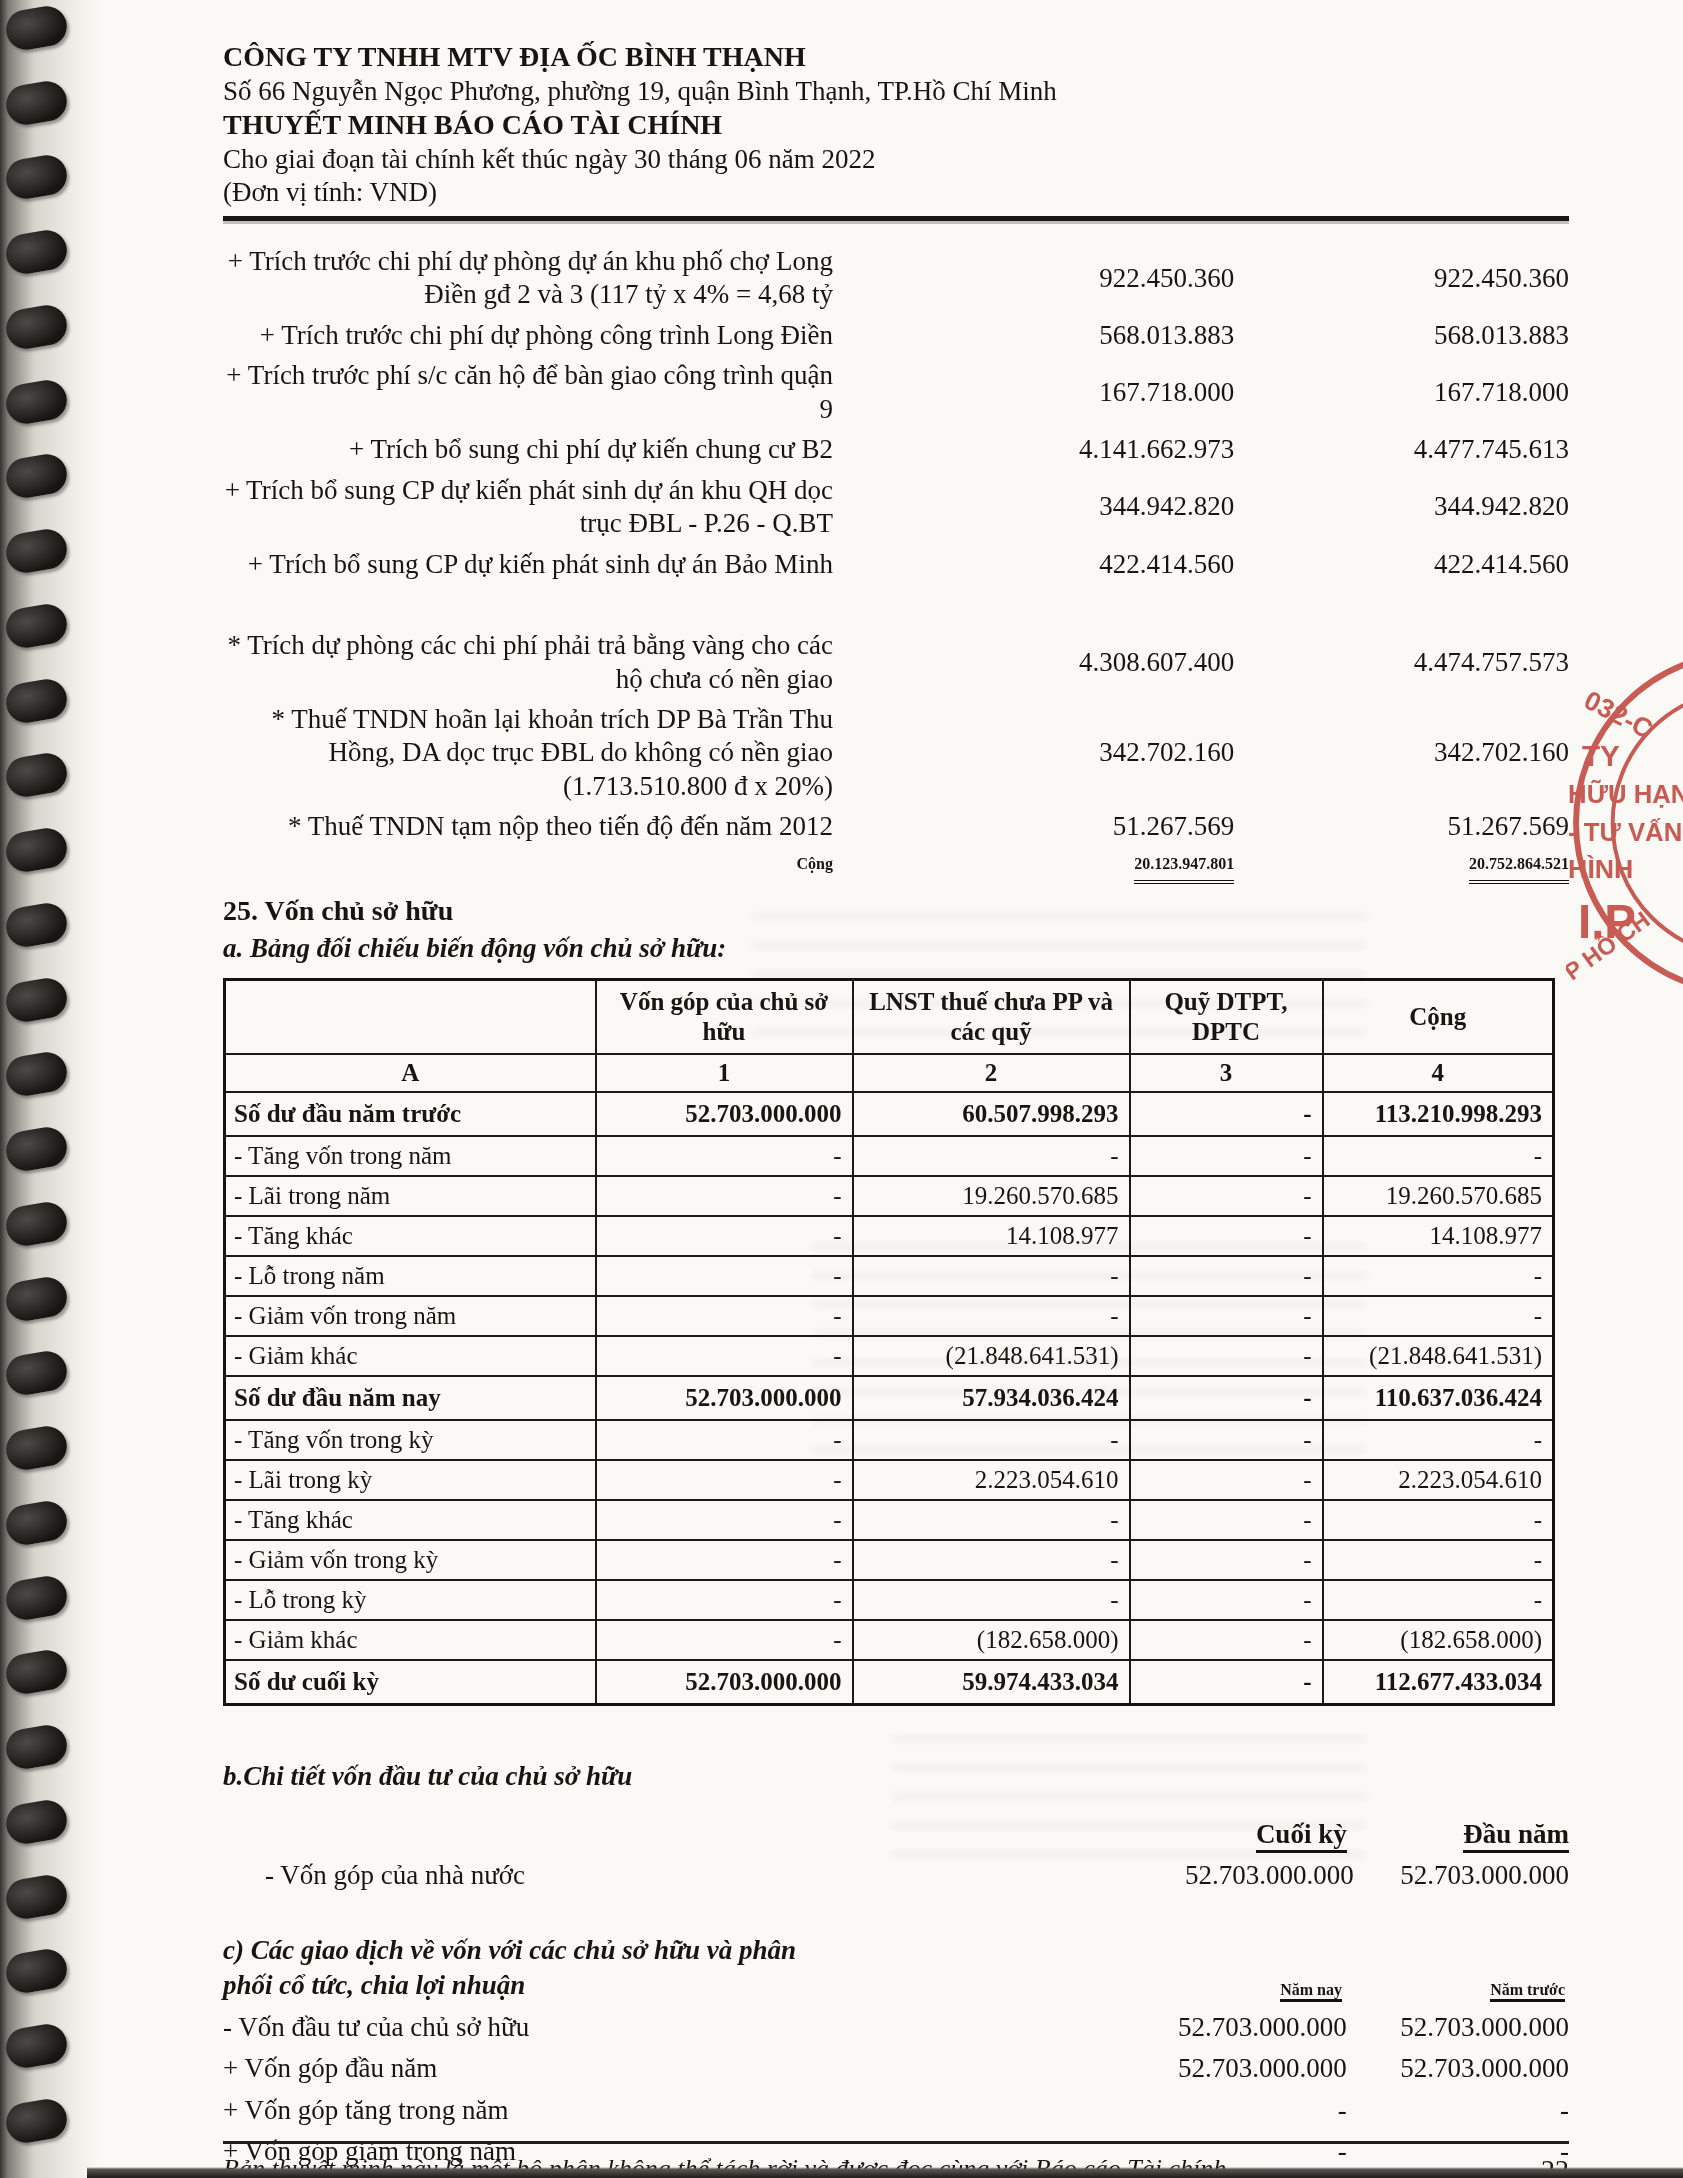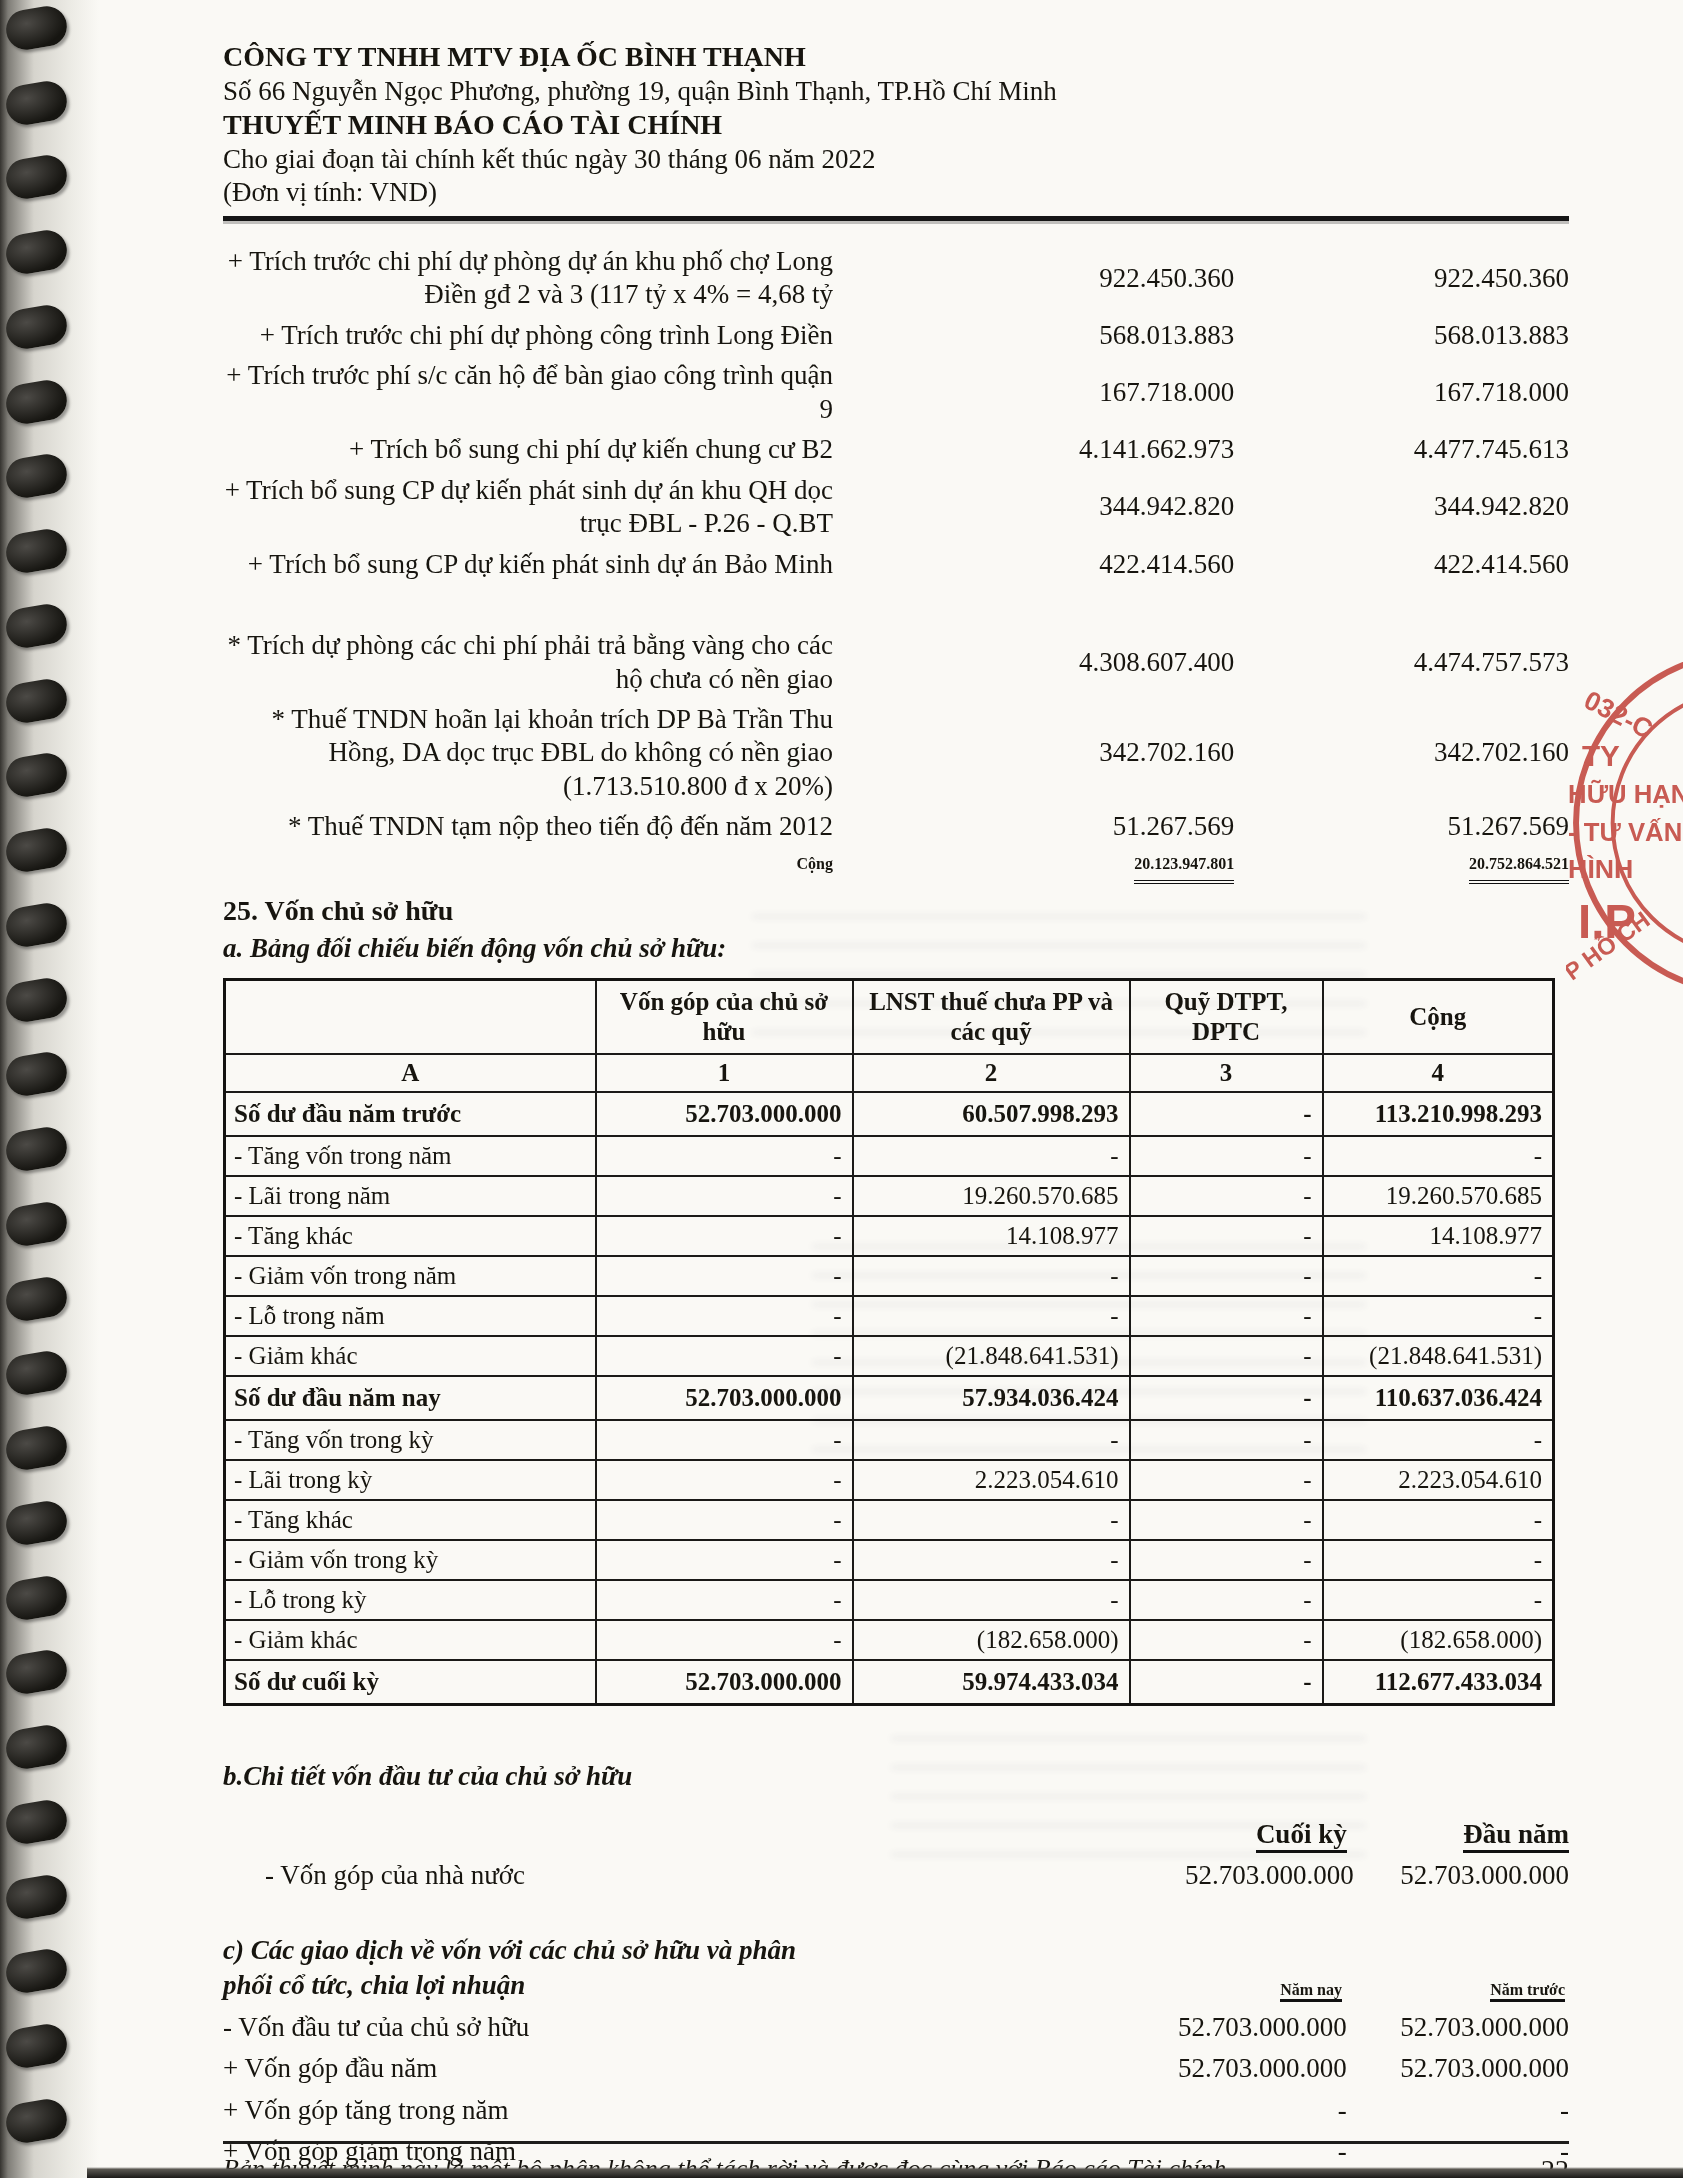--- a/index.html
+++ b/index.html
@@ -222,28 +222,28 @@
             <td class="num">19.260.570.685</td>
           </tr>
           <tr>
             <td class="lab">- Tăng khác</td>
             <td class="num">-</td>
             <td class="num">14.108.977</td>
             <td class="num">-</td>
             <td class="num">14.108.977</td>
           </tr>
           <tr>
+            <td class="lab">- Lỗ trong năm</td>
+            <td class="num">-</td>
+            <td class="num">-</td>
+            <td class="num">-</td>
+            <td class="num">-</td>
+          </tr>
+          <tr>
             <td class="lab">- Giảm vốn trong năm</td>
-            <td class="num">-</td>
-            <td class="num">-</td>
-            <td class="num">-</td>
-            <td class="num">-</td>
-          </tr>
-          <tr>
-            <td class="lab">- Lỗ trong năm</td>
             <td class="num">-</td>
             <td class="num">-</td>
             <td class="num">-</td>
             <td class="num">-</td>
           </tr>
           <tr>
             <td class="lab">- Giảm khác</td>
             <td class="num">-</td>
             <td class="num">(21.848.641.531)</td>
             <td class="num">-</td>

